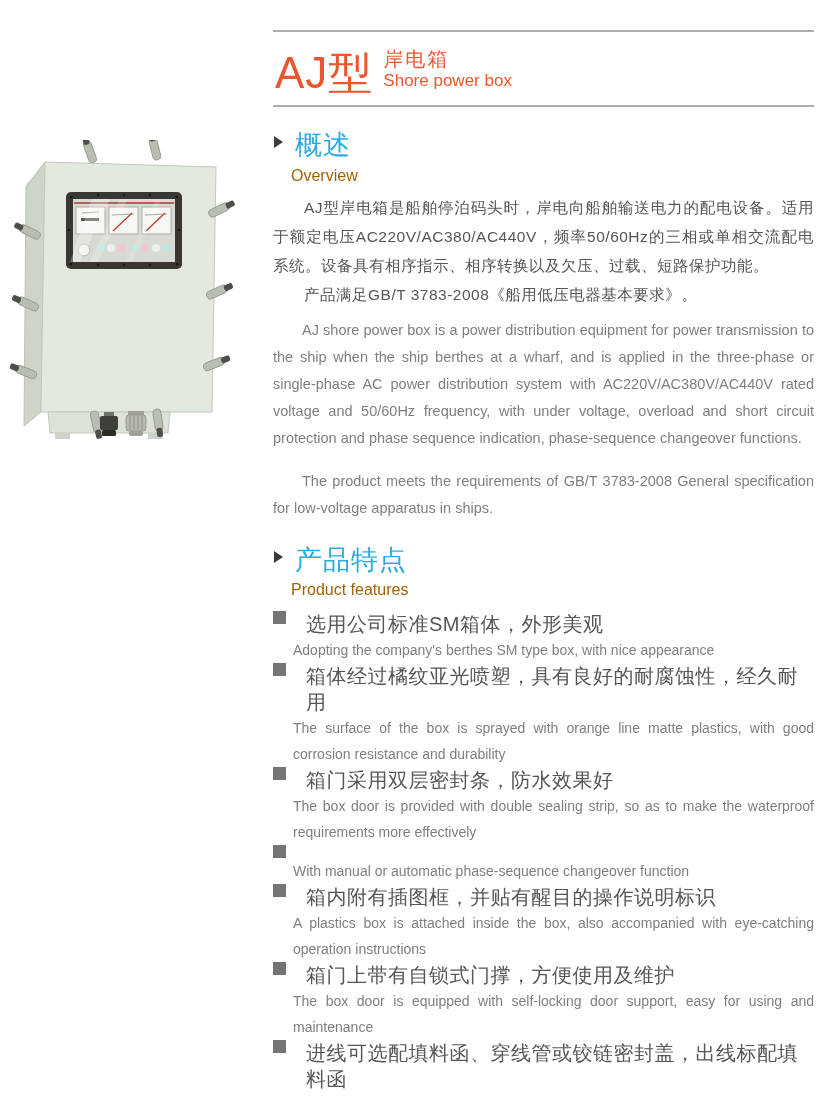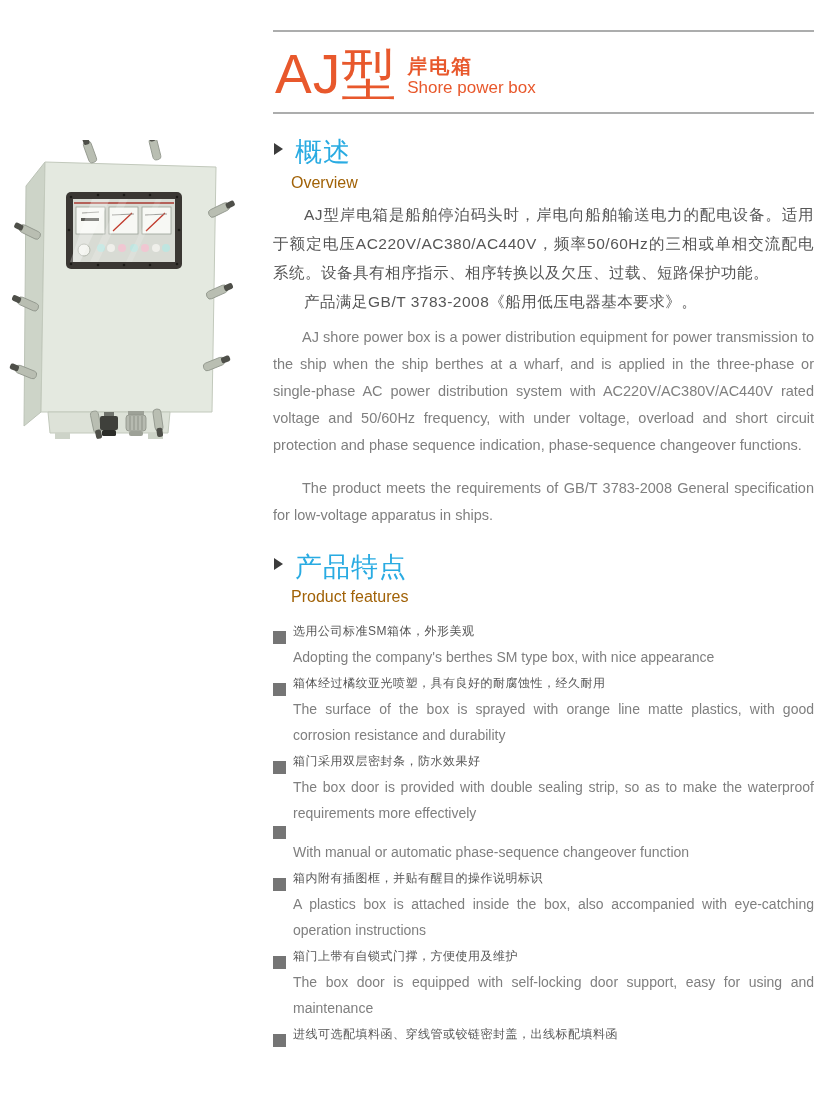--- a/index.html
+++ b/index.html
@@ -33,26 +33,26 @@
   .rule-top { margin-top: 30px; }
 
   .title-block {
     display: flex;
     align-items: flex-end;
     gap: 10px;
     margin: 16px 0 12px 2px;
   }
   .model {
     color: #e8582c;
-    font-size: 55px;
+    font-size: 44px;
     line-height: 0.95;
     letter-spacing: 1px;
   }
   .title-stack { display: flex; flex-direction: column; padding-bottom: 2px; }
-  .title-cn { color: #e8582c; font-size: 20px; font-weight: 700; letter-spacing: 2px; line-height: 1.15; }
+  .title-cn { color: #e8582c; font-size: 20px; font-weight: 400; letter-spacing: 2px; line-height: 1.15; }
   .title-en { color: #e8582c; font-size: 17px; line-height: 1.2; }
 
   .sec-head { display: flex; margin-top: 20px; }
   .tri {
     width: 0; height: 0;
     border-left: 9px solid #3c3c3c;
     border-top: 6px solid transparent;
     border-bottom: 6px solid transparent;
     margin: 9px 8px 0 1px;
     flex: none;
@@ -76,24 +76,24 @@
     font-size: 14.5px;
     line-height: 27px;
     text-align: justify;
     text-indent: 2em;
   }
   .p-en.second { margin-top: 16px; }
 
   .features { list-style: none; margin: 12px 0 0; padding: 0; }
   .f-cn {
     display: flex;
-    align-items: flex-end;
-    gap: 7px;
+    align-items: flex-start;
+    gap: 20px;
     color: #565656;
-    font-size: 12px;
+    font-size: 20px;
     line-height: 26px;
     letter-spacing: 0.5px;
   }
   .sq { width: 13px; height: 13px; background: #757575; flex: none; }
   .f-en {
     margin: 0 0 0 20px;
     color: #7f7f7f;
     font-size: 14px;
     line-height: 26px;
     text-align: justify;

